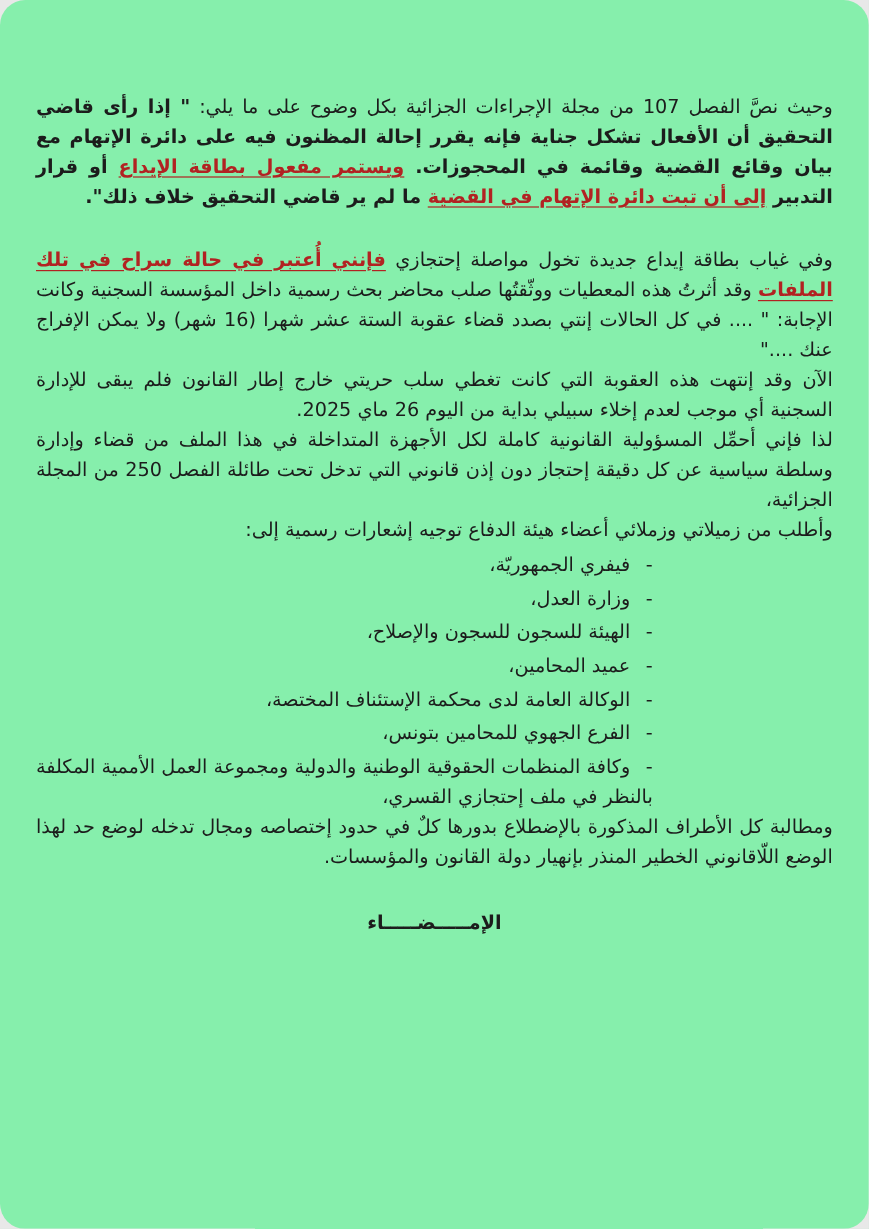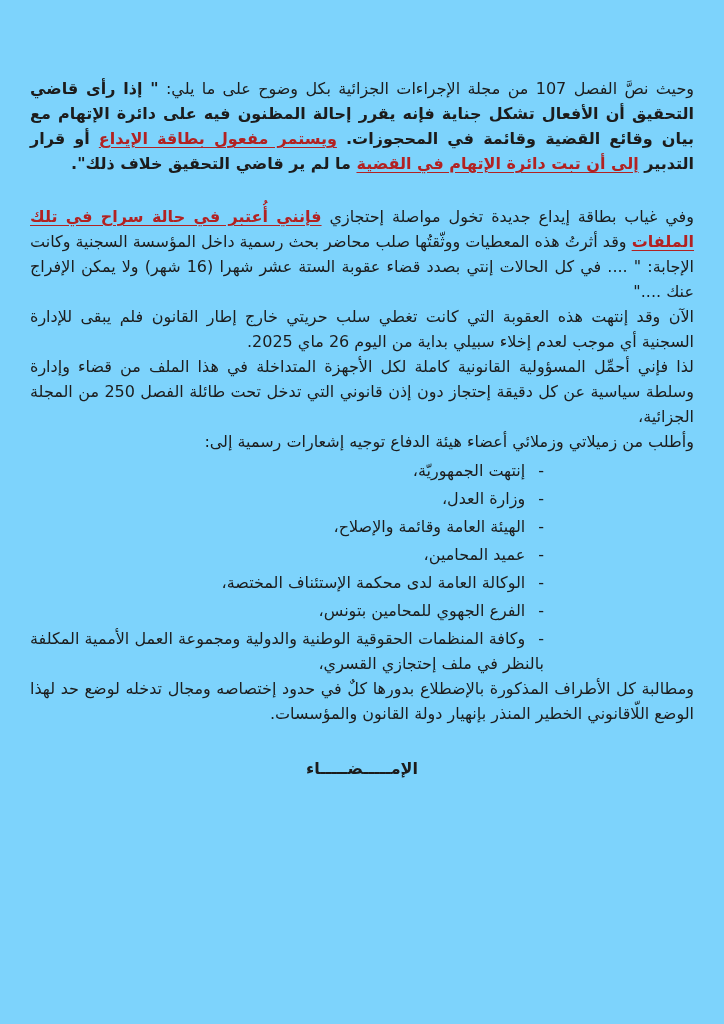--- a/index.html
+++ b/index.html
@@ -1,19 +1,19 @@
 <!DOCTYPE html>
 <html lang="ar" dir="rtl"><head>
 <meta charset="utf-8">
 <style>
   html,body{margin:0;padding:0;background:#e8e8e8;}
   .page{
-    width:724px;height:1024px;margin:0 auto;background:#7dd3fc;
+    width:724px;height:1024px;margin:0 auto;background:#86efac;
     font-family:"DejaVu Sans",sans-serif;color:#1c1c1c;
-    direction:rtl;position:relative;overflow:hidden;box-sizing:border-box;
+    direction:rtl;position:relative;overflow:hidden;box-sizing:border-box;border-radius:21px;
   }
   .content{padding:76px 30px 0 30px;font-size:16px;line-height:25px;}
   .para{margin:0;text-align:justify;text-align-last:right;}
   .seg-normal{font-weight:normal;}
   .seg-bold{font-weight:bold;}
   .seg-red{color:#b22222;font-weight:bold;text-decoration:underline;text-underline-offset:3px;}
   .p2{margin-top:8px;}
   .p3{margin-top:28px;}
   .notice-list{margin-top:4px;padding-right:150px;}
   .list-item{text-align:justify;text-align-last:right;margin-top:3px;line-height:25px;}
@@ -34,23 +34,23 @@
 
     <p class="para p3"><span class="seg-normal">وفي غياب بطاقة إيداع جديدة تخول مواصلة إحتجازي </span><span class="seg-red">فإنني أُعتبر في حالة سراح في تلك الملفات</span><span class="seg-normal"> وقد أثرتُ هذه المعطيات ووثّقتُها صلب محاضر بحث رسمية داخل المؤسسة السجنية وكانت الإجابة: " .... في كل الحالات إنتي بصدد قضاء عقوبة الستة عشر شهرا (16 شهر) ولا يمكن الإفراج عنك ...."</span></p>
 
     <p class="para">الآن وقد إنتهت هذه العقوبة التي كانت تغطي سلب حريتي خارج إطار القانون فلم يبقى للإدارة السجنية أي موجب لعدم إخلاء سبيلي بداية من اليوم 26 ماي 2025.</p>
 
     <p class="para">لذا فإني أحمِّل المسؤولية القانونية كاملة لكل الأجهزة المتداخلة في هذا الملف من قضاء وإدارة وسلطة سياسية عن كل دقيقة إحتجاز دون إذن قانوني التي تدخل تحت طائلة الفصل 250 من المجلة الجزائية،</p>
 
     <p class="para">وأطلب من زميلاتي وزملائي أعضاء هيئة الدفاع توجيه إشعارات رسمية إلى:</p>
 
     <div class="notice-list">
-      <div class="list-item"><span class="dash">-</span><span>إنتهت الجمهوريّة،</span></div>
+      <div class="list-item"><span class="dash">-</span><span>فيفري الجمهوريّة،</span></div>
       <div class="list-item"><span class="dash">-</span><span>وزارة العدل،</span></div>
-      <div class="list-item"><span class="dash">-</span><span>الهيئة العامة وقائمة والإصلاح،</span></div>
+      <div class="list-item"><span class="dash">-</span><span>الهيئة للسجون للسجون والإصلاح،</span></div>
       <div class="list-item"><span class="dash">-</span><span>عميد المحامين،</span></div>
       <div class="list-item"><span class="dash">-</span><span>الوكالة العامة لدى محكمة الإستئناف المختصة،</span></div>
       <div class="list-item"><span class="dash">-</span><span>الفرع الجهوي للمحامين بتونس،</span></div>
       <div class="list-item"><span class="dash">-</span><span>وكافة المنظمات الحقوقية الوطنية والدولية ومجموعة العمل الأممية المكلفة بالنظر في ملف إحتجازي القسري،</span></div>
     </div>
 
     <p class="para p7">ومطالبة كل الأطراف المذكورة بالإضطلاع بدورها كلٌ في حدود إختصاصه ومجال تدخله لوضع حد لهذا الوضع اللّاقانوني الخطير المنذر بإنهيار دولة القانون والمؤسسات.</p>
 
 
     <p class="sig-label">الإمـــــضـــــاء</p>

